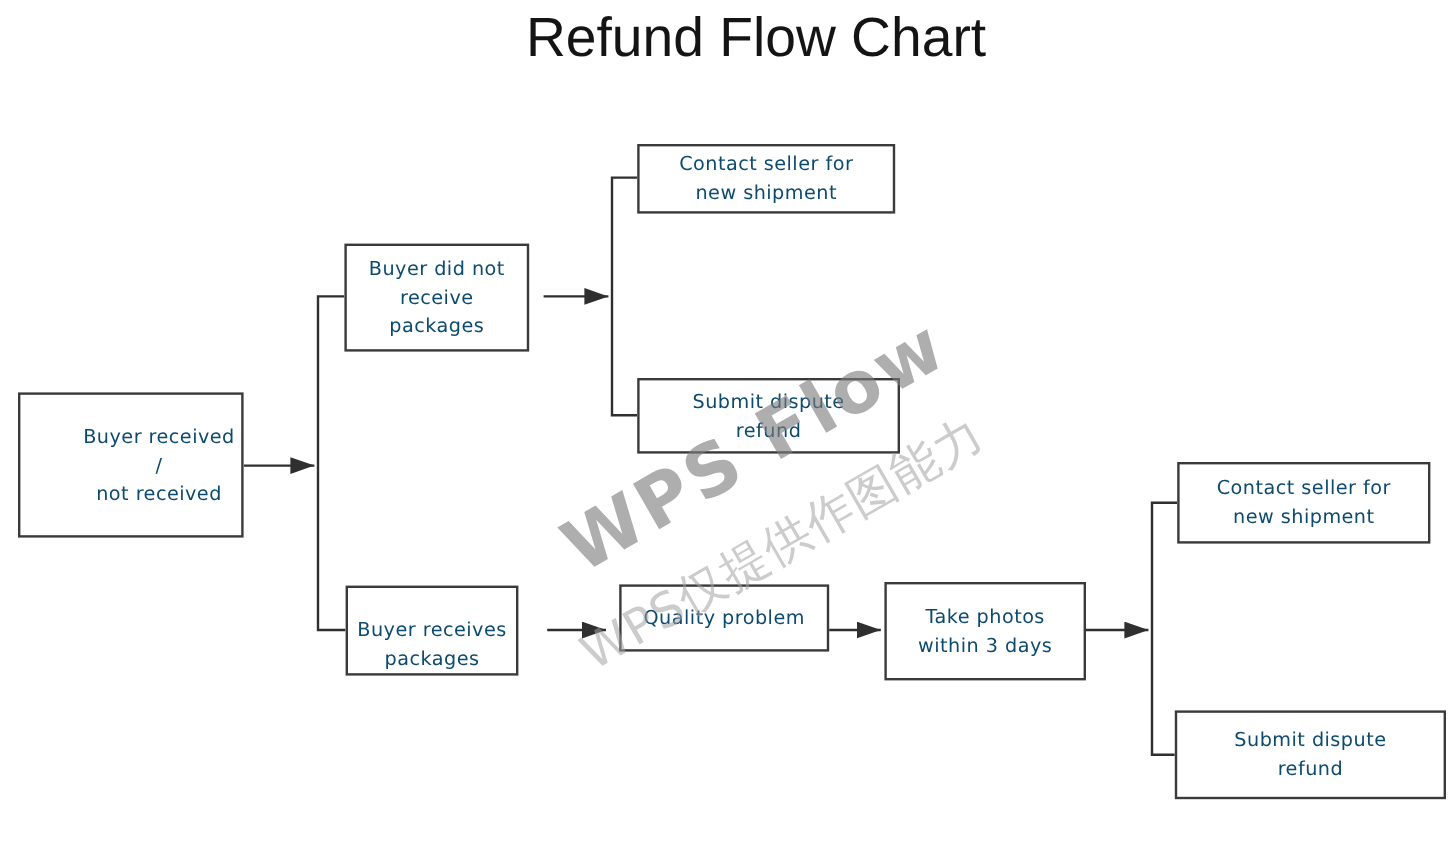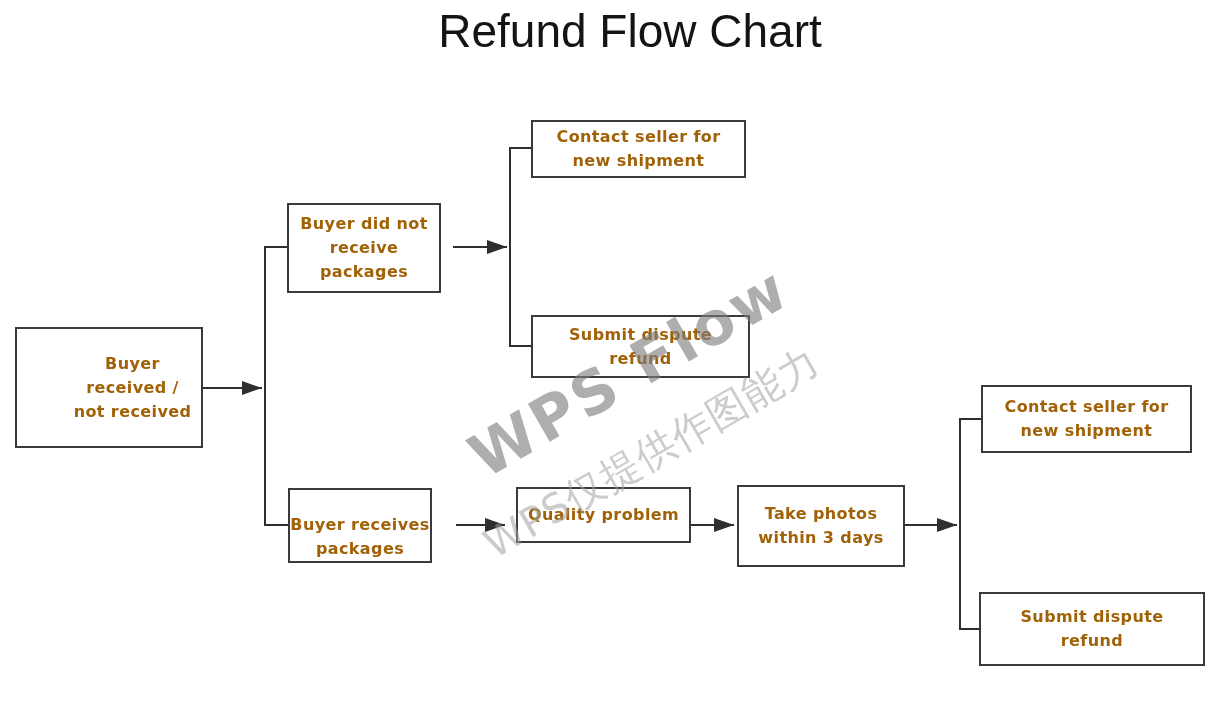--- a/index.html
+++ b/index.html
@@ -39,22 +39,22 @@
     border: 2px solid #3a3a3a;
     background: #ffffff;
     display: flex;
     align-items: center;
     justify-content: center;
     z-index: 2;
   }
   .node-label {
     font-family: "DejaVu Sans", sans-serif;
     font-size: 16px;
-    font-weight: bold;
-    color: #a16207;
+    font-weight: normal;
+    color: #0c4a6e;
     text-align: center;
     letter-spacing: 0.4px;
     line-height: 1.5;
     white-space: pre-line;
   }
   
   #n0 { left: 15px;  top: 327px; width: 188px; height: 121px; padding-left: 47px; }
   #n1 { left: 287px; top: 203px; width: 154px; height: 90px;  }
   #n2 { left: 531px; top: 120px; width: 215px; height: 58px;  }
   #n3 { left: 531px; top: 315px; width: 219px; height: 63px;  }

